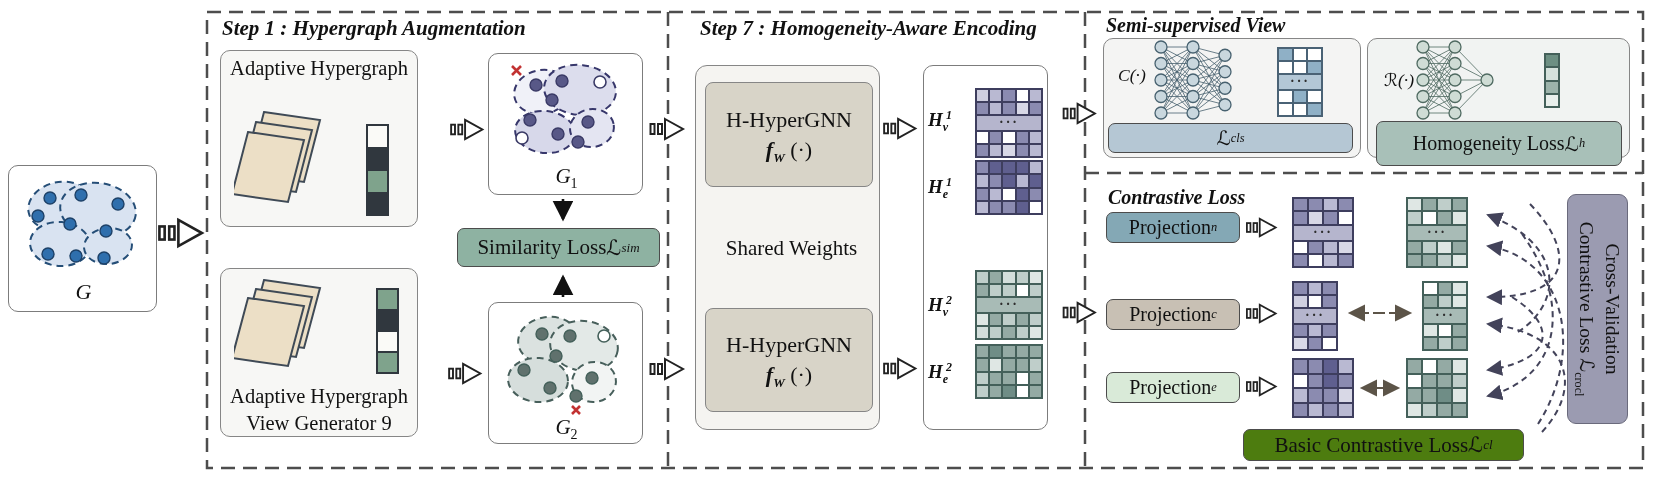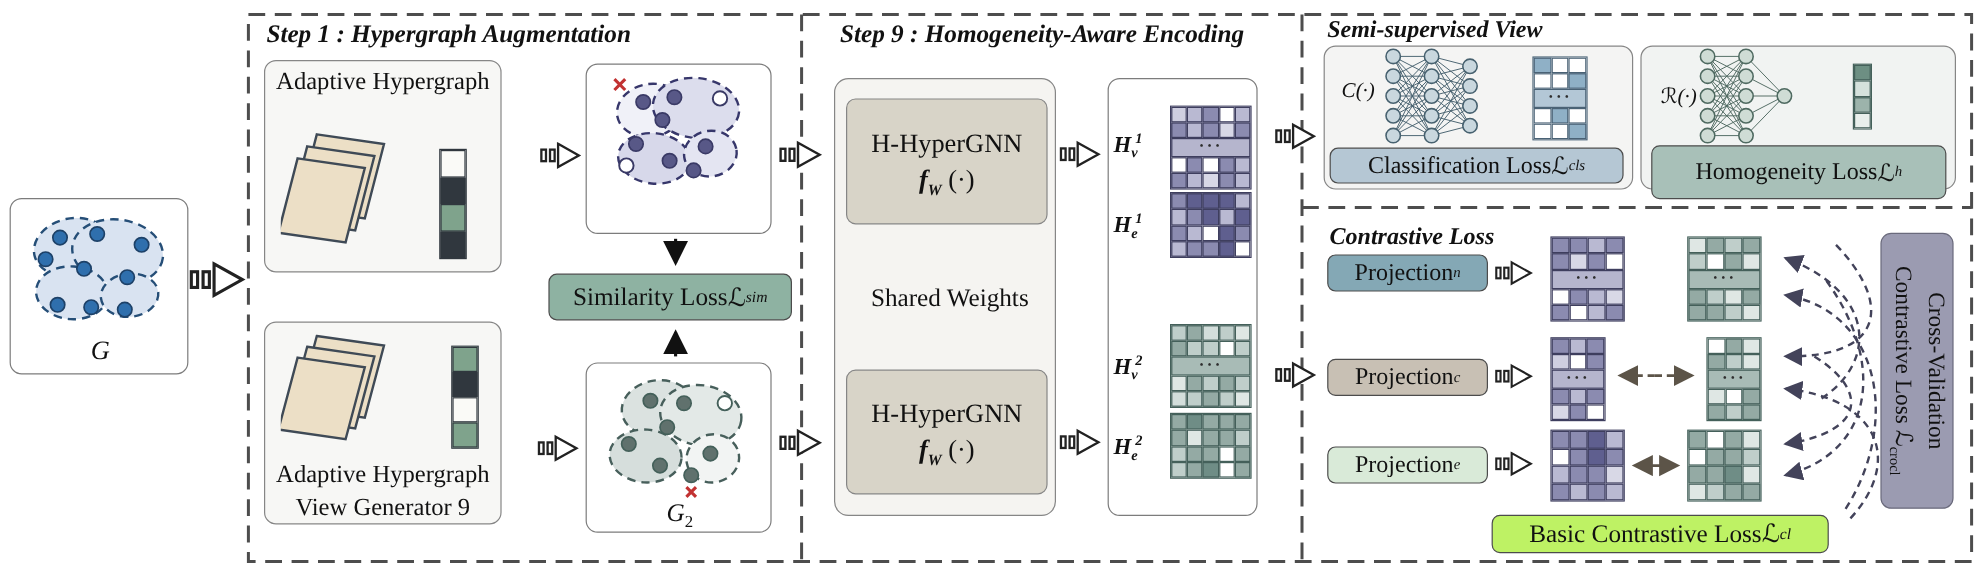--- a/index.html
+++ b/index.html
@@ -94,21 +94,21 @@
       <path d="M1518,332 C1564,302 1564,244 1488,215" marker-end="url(#mDark)"></path>
       <path d="M1538,424 C1582,356 1570,260 1488,246" marker-end="url(#mDark)"></path>
       <path d="M1530,204 C1576,252 1572,298 1488,297" marker-end="url(#mDark)"></path>
       <path d="M1542,432 C1586,384 1566,332 1488,324" marker-end="url(#mDark)"></path>
       <path d="M1512,297 C1558,326 1554,360 1488,370" marker-end="url(#mDark)"></path>
       <path d="M1522,234 C1570,300 1564,376 1488,396" marker-end="url(#mDark)"></path>
     </g>
   </svg>
 
   <div class="panel-title" style="left:222px;top:16px">Step 1 :  Hypergraph Augmentation</div>
-  <div class="panel-title" style="left:700px;top:16px">Step 9 : Homogeneity-Aware Encoding</div>
+  <div class="panel-title" style="left:700px;top:16px">Step 7 : Homogeneity-Aware Encoding</div>
   <div class="panel-title" style="left:1106px;top:14px;font-size:20px">Semi-supervised View</div>
   <div class="panel-title" style="left:1108px;top:186px;font-size:20px">Contrastive Loss</div>
 
   <div class="box gbox" style="left:8px;top:165px;width:149px;height:147px">
     <svg width="131" height="102" class="abs" style="left:9px;top:8px">
       <g fill="#d9e3f1" stroke="#254e77" stroke-width="2" stroke-dasharray="7 5">
         <ellipse cx="42" cy="32" rx="32" ry="24" transform="rotate(-12 42 32)"></ellipse>
         <ellipse cx="80" cy="36" rx="38" ry="27" transform="rotate(8 80 36)"></ellipse>
         <ellipse cx="42" cy="70" rx="30" ry="22" transform="rotate(4 42 70)"></ellipse>
         <ellipse cx="90" cy="72" rx="24" ry="18" transform="rotate(-6 90 72)"></ellipse>
@@ -181,20 +181,21 @@
           <circle cx="60" cy="76" r="6"></circle>
           <circle cx="90" cy="64" r="6"></circle>
           <circle cx="80" cy="84" r="6"></circle>
       </g>
       <g fill="#ffffff" stroke="#3a3a66" stroke-width="1.6">
         <circle cx="102" cy="24" r="6"></circle>
           <circle cx="24" cy="80" r="6"></circle>
       </g>
       <path d="M14,8 l9,9 M23,8 l-9,9" stroke="#c23232" stroke-width="2.6"></path>
     </svg>
+    <div class="glabel" style="left:0;top:110px;width:155px;font-size:21px"><span>G</span><sub>1</sub></div>
   </div>
 
   <div class="pill" style="left:457px;top:228px;width:203px;height:39px;background:#8eb2a2;font-size:21px">
     <span>Similarity Loss </span>
       <span class="mathL">ℒ</span>
       <sub>sim</sub>
   </div>
 
   <div class="box gbox" style="left:488px;top:302px;width:155px;height:142px">
     <svg width="135" height="108" class="abs" style="left:9px;top:5px">
@@ -402,21 +403,20 @@
       <div class="mx-cell" style="background: rgb(143, 176, 198); border-color: rgb(74, 98, 117);"></div>
       <div class="mx-band" style="background: rgb(179, 199, 214); border-color: rgb(74, 98, 117);">···</div>
       <div class="mx-cell" style="background: rgb(255, 255, 255); border-color: rgb(74, 98, 117);"></div>
       <div class="mx-cell" style="background: rgb(143, 176, 198); border-color: rgb(74, 98, 117);"></div>
       <div class="mx-cell" style="background: rgb(255, 255, 255); border-color: rgb(74, 98, 117);"></div>
       <div class="mx-cell" style="background: rgb(255, 255, 255); border-color: rgb(74, 98, 117);"></div>
       <div class="mx-cell" style="background: rgb(255, 255, 255); border-color: rgb(74, 98, 117);"></div>
       <div class="mx-cell" style="background: rgb(143, 176, 198); border-color: rgb(74, 98, 117);"></div>
     </div>
   <div class="pill" style="left:1108px;top:123px;width:245px;height:30px;background:#b5c7d4;font-size:20px">
-    <span>Classification Loss </span>
       <span class="mathL">ℒ</span>
       <sub>cls</sub>
   </div>
 
   <div class="box" style="left:1367px;top:38px;width:263px;height:120px;background:#f1f3f2"></div>
   <div class="fn-label" style="left:1384px;top:70px"><span class="scriptR">ℛ</span><span>(·)</span></div>
   <svg width="82" height="80" class="abs" style="left:1414px;top:40px">
       <line x1="9" y1="7" x2="41" y2="7" stroke="#4f6a61" stroke-width="0.8"></line>
       <line x1="9" y1="7" x2="41" y2="23.5" stroke="#4f6a61" stroke-width="0.8"></line>
       <line x1="9" y1="7" x2="41" y2="40" stroke="#4f6a61" stroke-width="0.8"></line>
@@ -582,21 +582,21 @@
       <div class="mx-cell" style="background: rgb(148, 170, 164); border-color: rgb(68, 96, 90);"></div>
       <div class="mx-cell" style="background: rgb(148, 170, 164); border-color: rgb(68, 96, 90);"></div>
       <div class="mx-cell" style="background: rgb(111, 141, 134); border-color: rgb(68, 96, 90);"></div>
       <div class="mx-cell" style="background: rgb(223, 231, 228); border-color: rgb(68, 96, 90);"></div>
       <div class="mx-cell" style="background: rgb(223, 231, 228); border-color: rgb(68, 96, 90);"></div>
       <div class="mx-cell" style="background: rgb(191, 206, 202); border-color: rgb(68, 96, 90);"></div>
       <div class="mx-cell" style="background: rgb(148, 170, 164); border-color: rgb(68, 96, 90);"></div>
       <div class="mx-cell" style="background: rgb(148, 170, 164); border-color: rgb(68, 96, 90);"></div>
     </div>
 
-  <div class="pill" style="left:1243px;top:429px;width:281px;height:32px;background:#bef264;font-size:21px">
+  <div class="pill" style="left:1243px;top:429px;width:281px;height:32px;background:#4d7c0f;font-size:21px">
     <span>Basic Contrastive Loss </span>
       <span class="mathL">ℒ</span>
       <sub>cl</sub>
   </div>
 
   <div class="cv-box" style="left:1567px;top:194px;width:61px;height:230px;background:#9b9bb1">
     <div class="cv-text">
       <div>Cross-Validation</div>
       <div><span>Contrastive Loss </span><span class="mathL">ℒ</span><sub>crocl</sub></div>
     </div>

